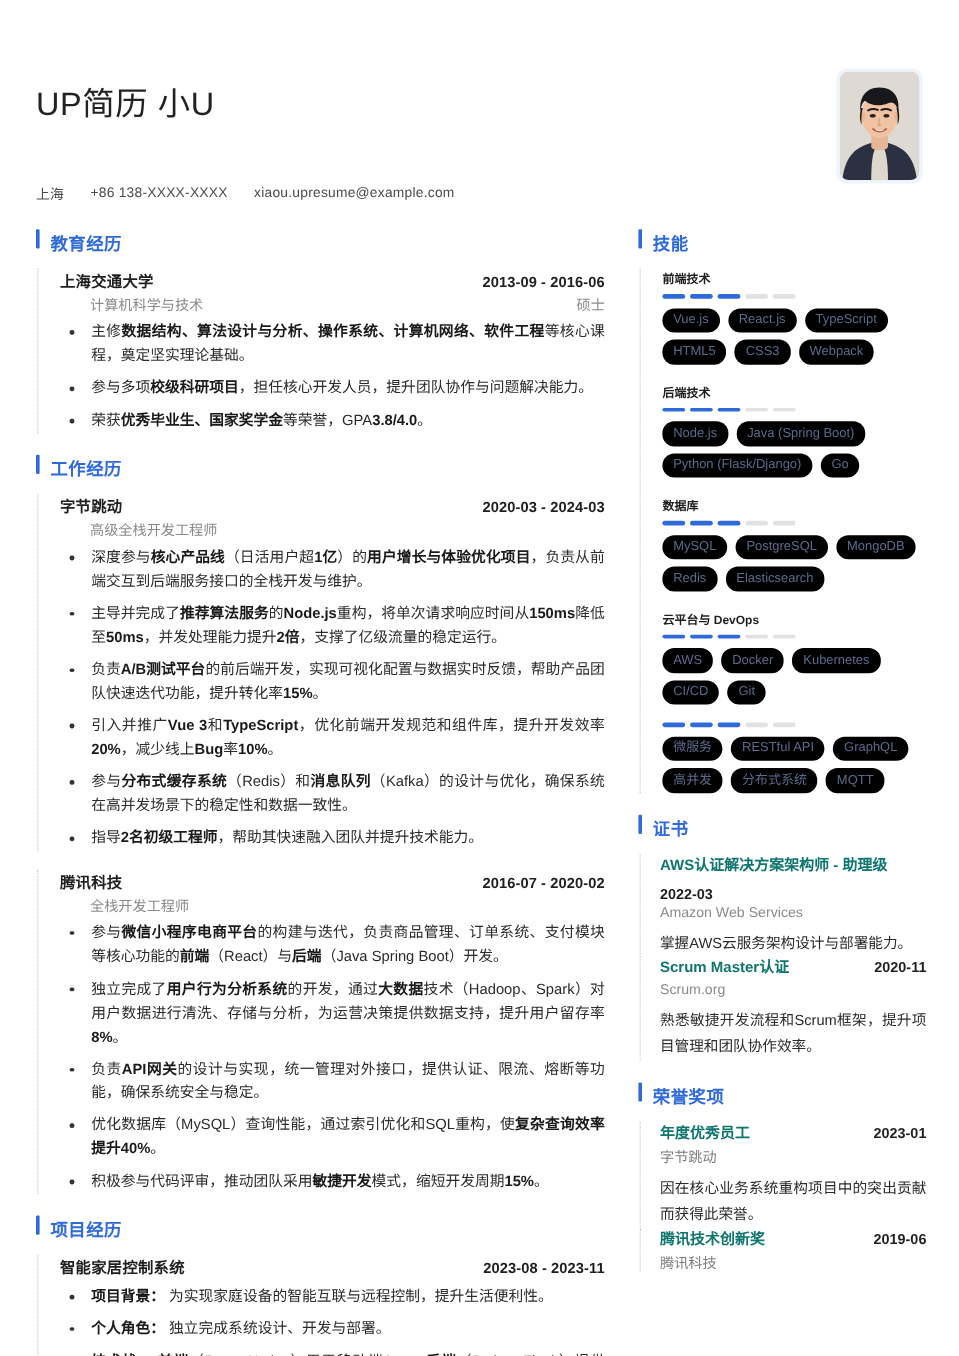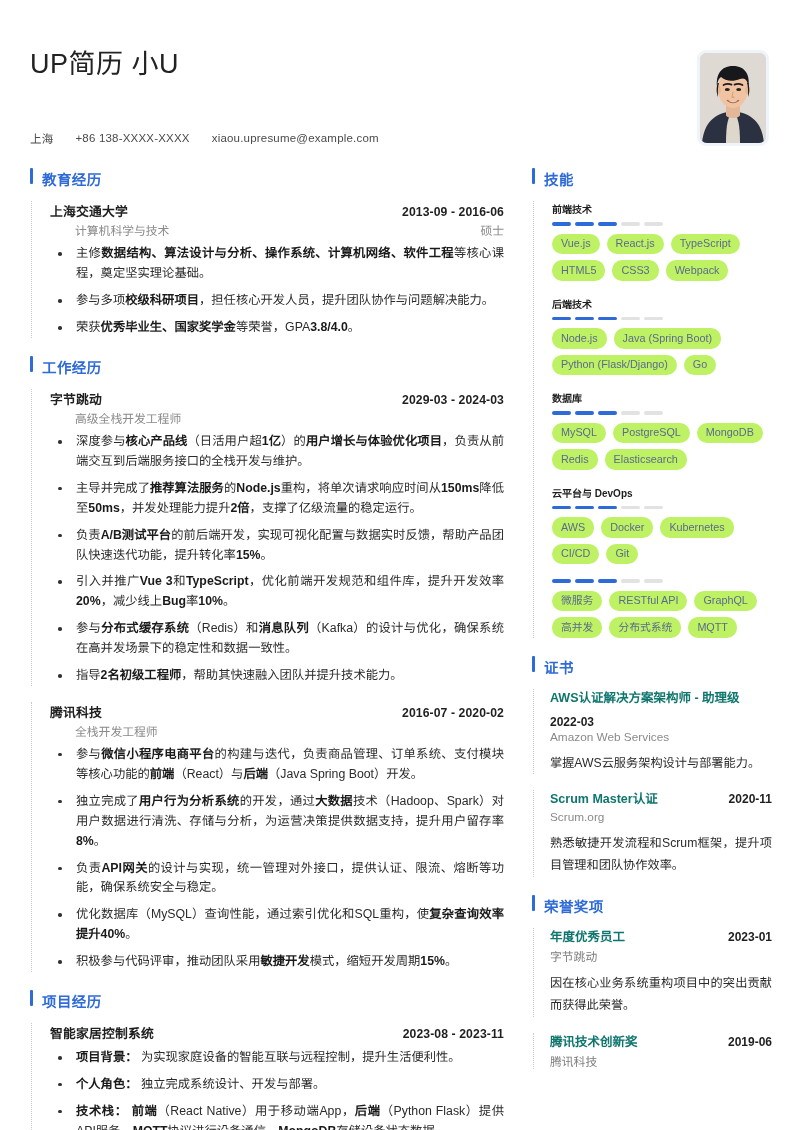--- a/index.html
+++ b/index.html
@@ -17,22 +17,23 @@
     background: #fff;
     padding: 0;
     position: relative;
     overflow: hidden;
   }
 
   
   .header {
     padding: 34px 28px 0 30px;
     display: flex;
-    align-items: flex-end;
+    align-items: flex-start;
     justify-content: space-between;
+    margin-top: 23px;
   }
   .header-left { padding-top: 14px; flex: 1 1 auto; }
   .name {
     font-size: 27px;
     font-weight: 400;
     letter-spacing: 0.5px;
     color: #222;
     line-height: 1.2;
   }
   .contact-line {
@@ -190,34 +191,34 @@
   }
   .level-seg.on { background: #2f6bd8; }
   .tags {
     display: flex;
     flex-wrap: wrap;
     gap: 6px 7px;
   }
   .tag {
     font-size: 10.8px;
     color: #5a6b8c;
-    background: #bef264;
+    background: #000000;
     border-radius: 10px;
     padding: 3.5px 9px;
     line-height: 1.25;
     white-space: nowrap;
   }
 
   
   .mini-entry {
     border-left: 1px dotted #c9c9c9;
     padding-left: 16px;
     margin-left: 1px;
   }
-  .mini-entry + .mini-entry { margin-top: 16px; }
+  .mini-entry + .mini-entry { margin-top: 0; }
   .mini-head {
     display: flex;
     justify-content: space-between;
     align-items: baseline;
     gap: 8px;
     flex-wrap: wrap;
   }
   .mini-title {
     font-size: 12.5px;
     font-weight: 700;
@@ -323,21 +324,21 @@
 
       <div class="section">
         <div class="sec-head">
           <span class="sec-bar"></span>
           <span class="sec-title">工作经历</span>
         </div>
 
         <div class="entry">
           <div class="entry-row">
             <span class="entry-title">字节跳动</span>
-            <span class="entry-date">2029-03 - 2024-03</span>
+            <span class="entry-date">2020-03 - 2024-03</span>
           </div>
           <div class="entry-sub-row">
             <span class="entry-sub">高级全栈开发工程师</span>
           </div>
           <ul class="bullets">
             <li>深度参与<b>核心产品线</b>（日活用户超<b>1亿</b>）的<b>用户增长与体验优化项目</b>，负责从前端交互到后端服务接口的全栈开发与维护。</li>
             <li>主导并完成了<b>推荐算法服务</b>的<b>Node.js</b>重构，将单次请求响应时间从<b>150ms</b>降低至<b>50ms</b>，并发处理能力提升<b>2倍</b>，支撑了亿级流量的稳定运行。</li>
             <li>负责<b>A/B测试平台</b>的前后端开发，实现可视化配置与数据实时反馈，帮助产品团队快速迭代功能，提升转化率<b>15%</b>。</li>
             <li>引入并推广<b>Vue 3</b>和<b>TypeScript</b>，优化前端开发规范和组件库，提升开发效率<b>20%</b>，减少线上<b>Bug</b>率<b>10%</b>。</li>
             <li>参与<b>分布式缓存系统</b>（Redis）和<b>消息队列</b>（Kafka）的设计与优化，确保系统在高并发场景下的稳定性和数据一致性。</li>

